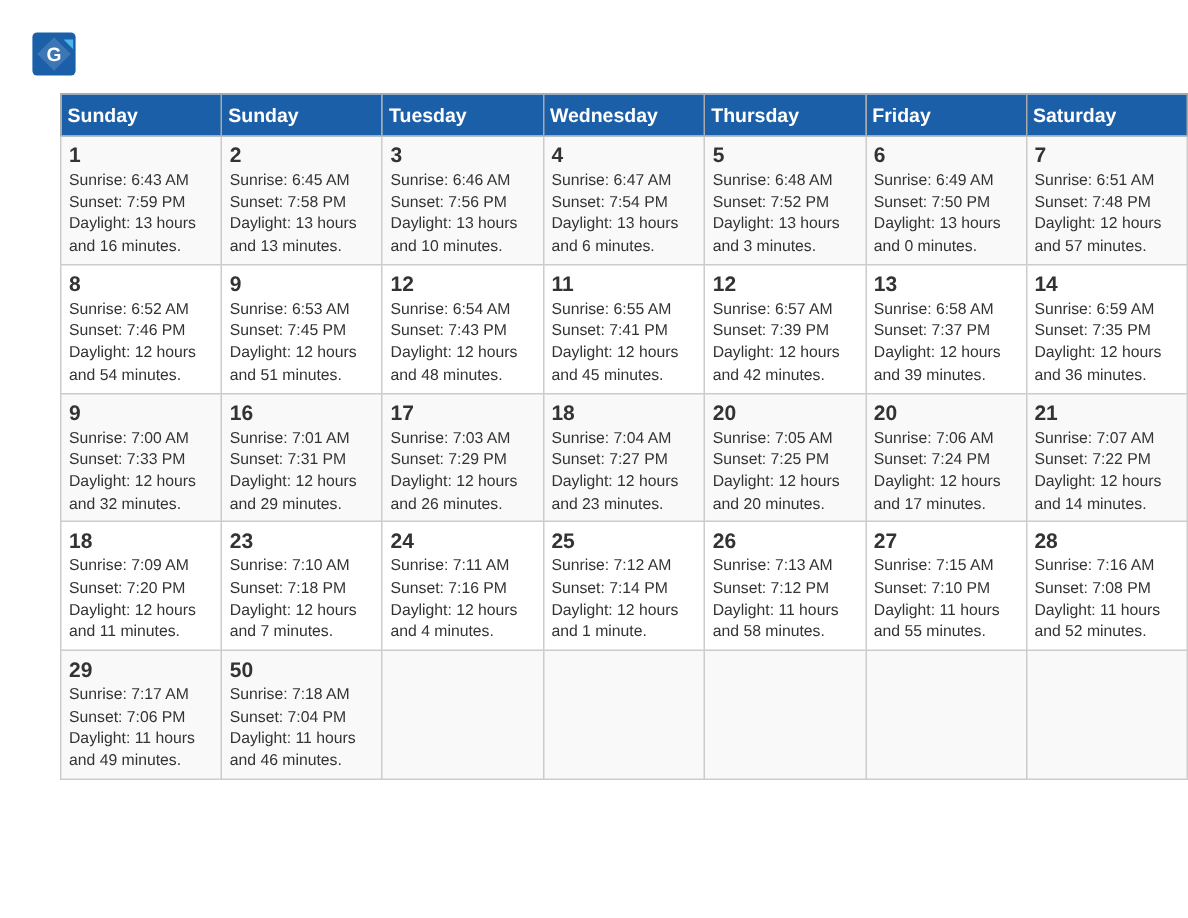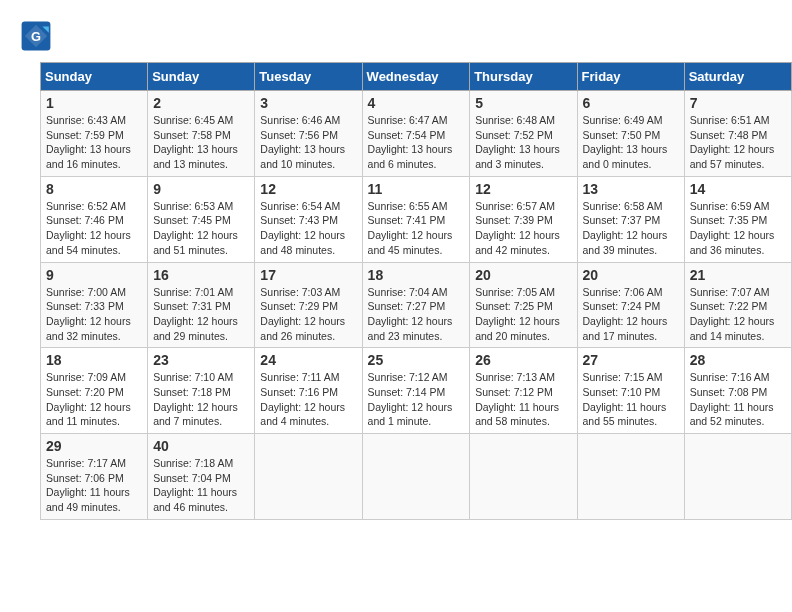--- a/index.html
+++ b/index.html
@@ -234,21 +234,21 @@
           <span class="day-num">28</span>
           <div class="day-detail">Sunrise: 7:16 AM<br>Sunset: 7:08 PM<br>Daylight: 11 hours and 52 minutes.</div>
         </td>
       </tr>
       <tr>
         <td>
           <span class="day-num">29</span>
           <div class="day-detail">Sunrise: 7:17 AM<br>Sunset: 7:06 PM<br>Daylight: 11 hours and 49 minutes.</div>
         </td>
         <td>
-          <span class="day-num">40</span>
+          <span class="day-num">50</span>
           <div class="day-detail">Sunrise: 7:18 AM<br>Sunset: 7:04 PM<br>Daylight: 11 hours and 46 minutes.</div>
         </td>
         <td class="empty"></td>
         <td class="empty"></td>
         <td class="empty"></td>
         <td class="empty"></td>
         <td class="empty"></td>
       </tr>
     </tbody>
 </table>

